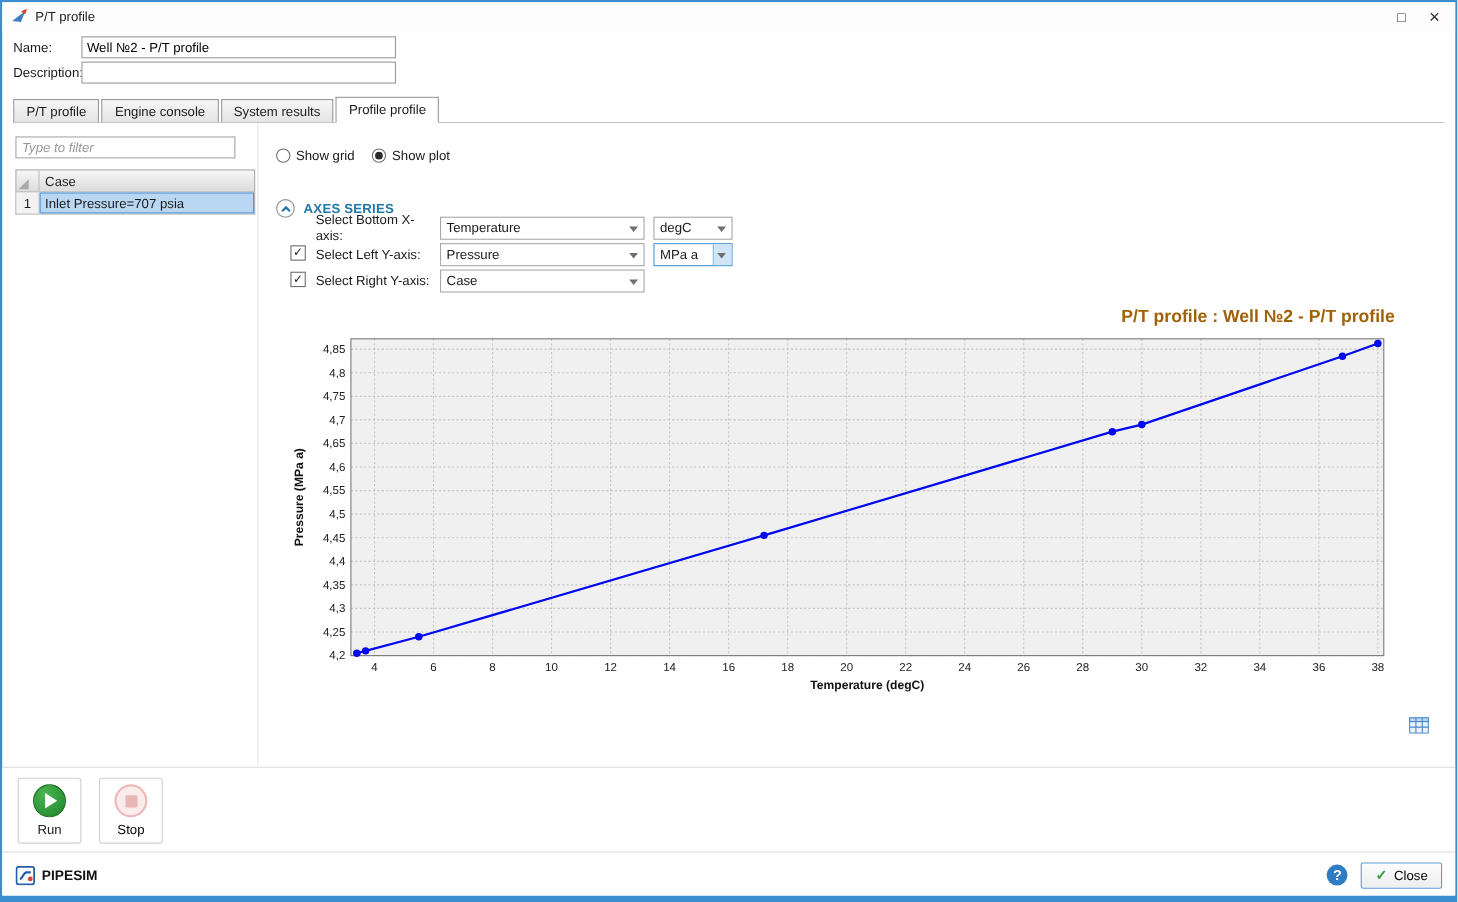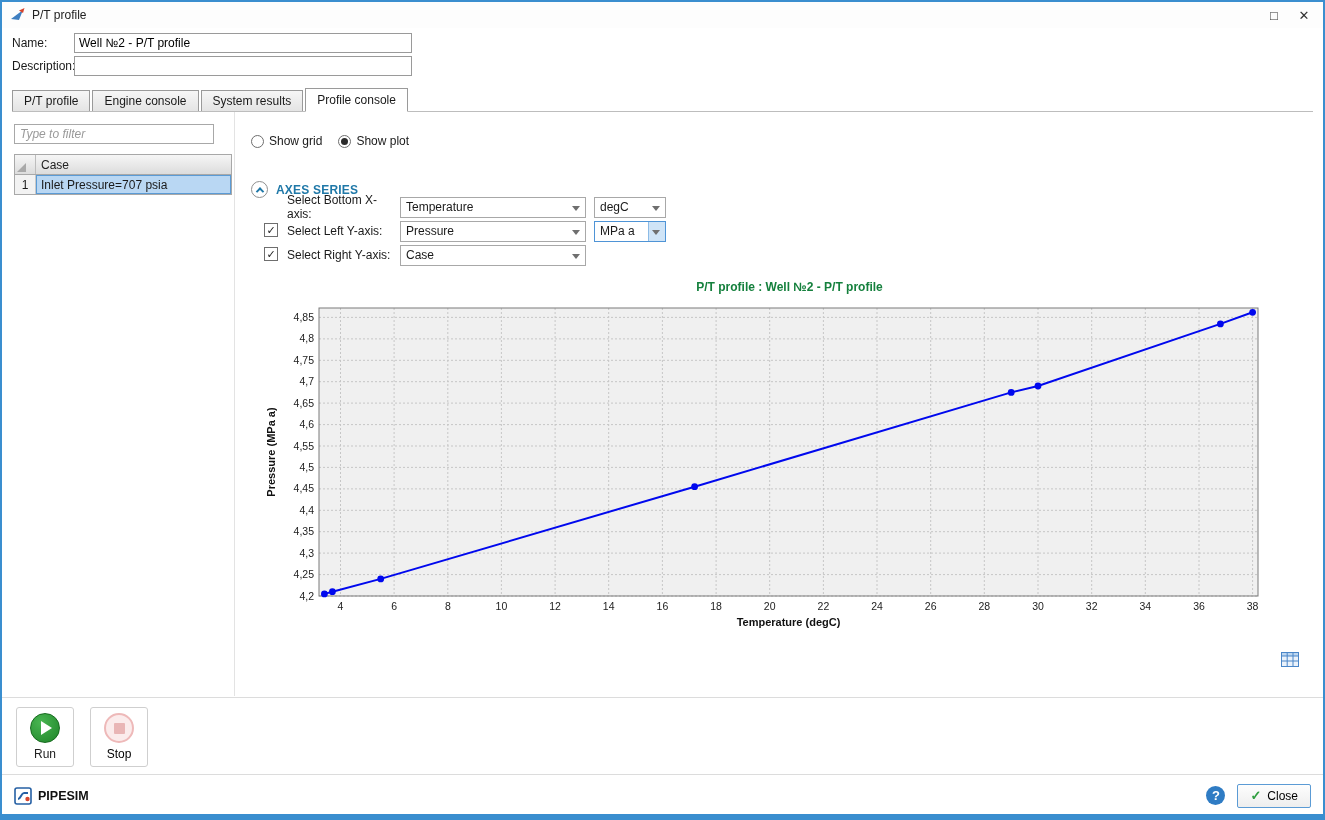--- a/index.html
+++ b/index.html
@@ -15,21 +15,21 @@
   .app-icon { display:inline-flex; margin-right:6px; }
   .title-text { flex:0 0 auto; color:#222; }
   .titlebar .spacer { flex:1; }
   .win-btn { width:30px; height:22px; border:none; background:transparent; font-size:13px;
              color:#333; cursor:pointer; font-family:inherit; }
 
   
   .form-row { position:absolute; left:10px; display:flex; align-items:center; height:22px; }
   .row-name { top:30px; } .row-desc { top:53px; }
   .form-row label { width:62px; }
-  .text-input { width:338px; height:20px; border:1px solid #9a9a9a; padding:0 4px;
+  .text-input { width:286px; height:20px; border:1px solid #9a9a9a; padding:0 4px;
                 font-family:inherit; font-size:12px; background:#fff; }
 
   
   .tabstrip { position:absolute; top:86px; left:10px; right:10px; height:24px;
               display:flex; align-items:flex-end; border-bottom:1px solid #bdbdbd; }
   .tab { height:21px; display:flex; align-items:center; padding:0 11px; margin-right:2px;
          background:linear-gradient(#f6f6f6,#e4e4e4); border:1px solid #9a9a9a; border-bottom:none;
          cursor:pointer; white-space:nowrap; }
   .tab.active { height:24px; background:#fff; margin-bottom:-1px; z-index:2; border-bottom:1px solid #fff; }
 
@@ -80,21 +80,21 @@
   .combo-arrow { position:absolute; right:5px; top:8px; width:0; height:0;
                  border-left:4px solid transparent; border-right:4px solid transparent;
                  border-top:5px solid #6f6f6f; }
   .combo.focused { border-color:#4f94d6; }
   .combo.focused::after { content:""; position:absolute; right:0; top:0; width:16px; height:100%;
                           background:#cfe4f7; border-left:1px solid #8cbbe6; z-index:0; }
   .combo.focused .combo-arrow { z-index:1; }
 
   
   .chart-block { position:absolute; top:168px; left:28px; width:1005px; }
-  .chart-title { text-align:center; padding-left:48px; font-weight:bold; font-size:12px; height:20px; color:#15803d; }
+  .chart-title { text-align:right; padding-left:48px; font-weight:bold; font-size:16px; height:20px; color:#a16207; }
   .tick { font:10.5px "Liberation Sans", sans-serif; fill:#222; }
   .axis-label { font:bold 11px "Liberation Sans", sans-serif; fill:#111; }
   .grid-toggle { position:absolute; right:14px; bottom:26px; border:none; background:transparent; cursor:pointer; }
 
   
   .toolbar { position:absolute; left:0; right:0; top:695px; height:77px; border-top:1px solid #dcdcdc; background:#fff; }
   .tool-btn { position:absolute; top:9px; width:58px; height:60px; background:#fff; border:1px solid #cfcfcf;
               border-radius:3px; display:flex; flex-direction:column; align-items:center; justify-content:center;
               gap:4px; cursor:pointer; font-family:inherit; font-size:12px; }
   .tool-btn.run { left:14px; } .tool-btn.stop { left:88px; }
@@ -150,21 +150,21 @@
     <div class="tab">
         <span>P/T profile</span>
       </div>
     <div class="tab">
         <span>Engine console</span>
       </div>
     <div class="tab">
         <span>System results</span>
       </div>
     <div class="tab active">
-        <span>Profile console</span>
+        <span>Profile profile</span>
       </div>
   </div>
 
   <div class="content">
 
     <div class="left-panel">
       <input class="filter-input" placeholder="Type to filter" style="">
       <div class="case-table">
         <div class="case-header">
           <span class="corner-cell">

